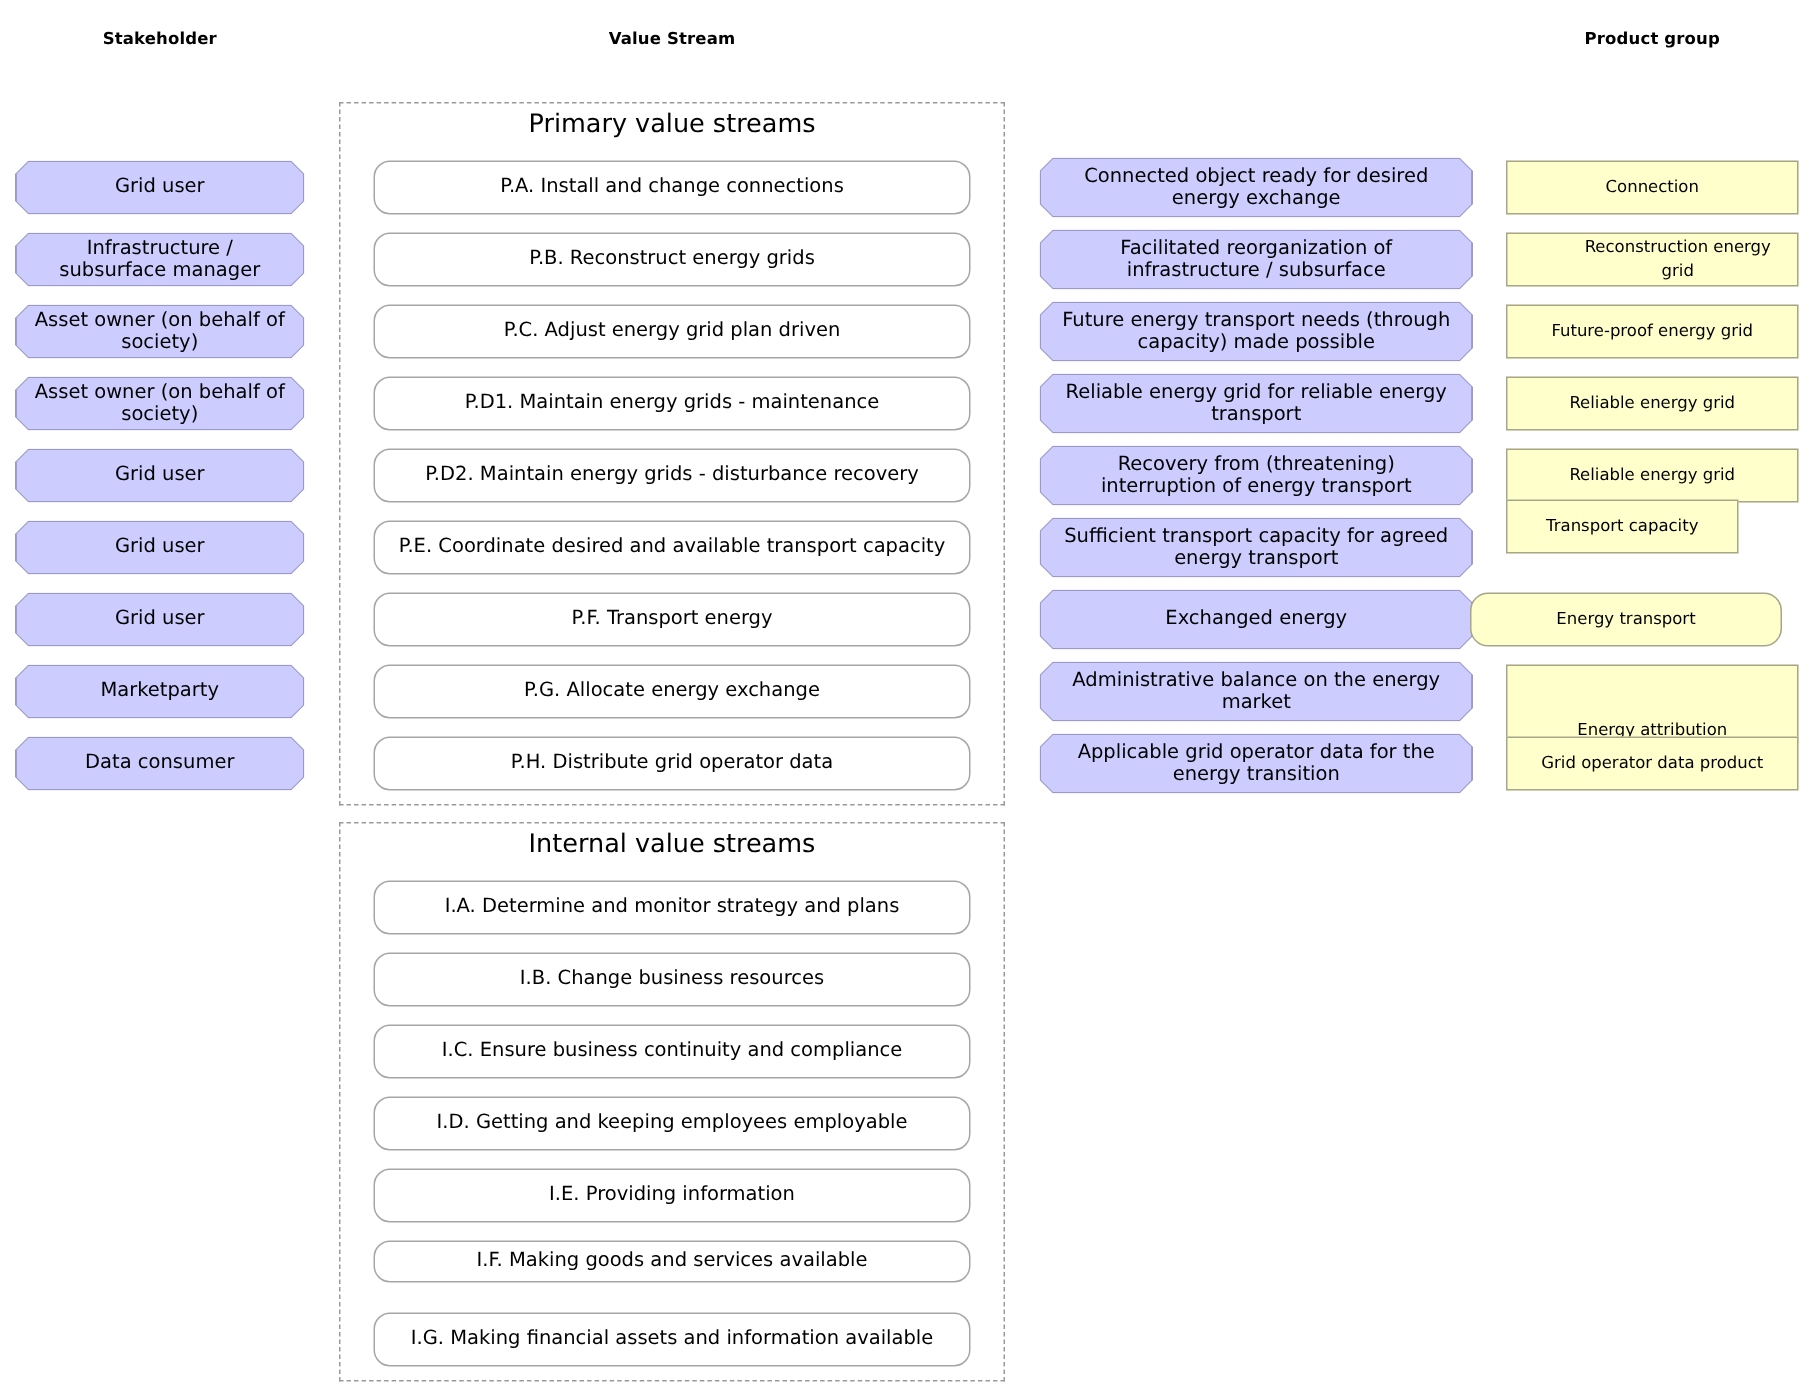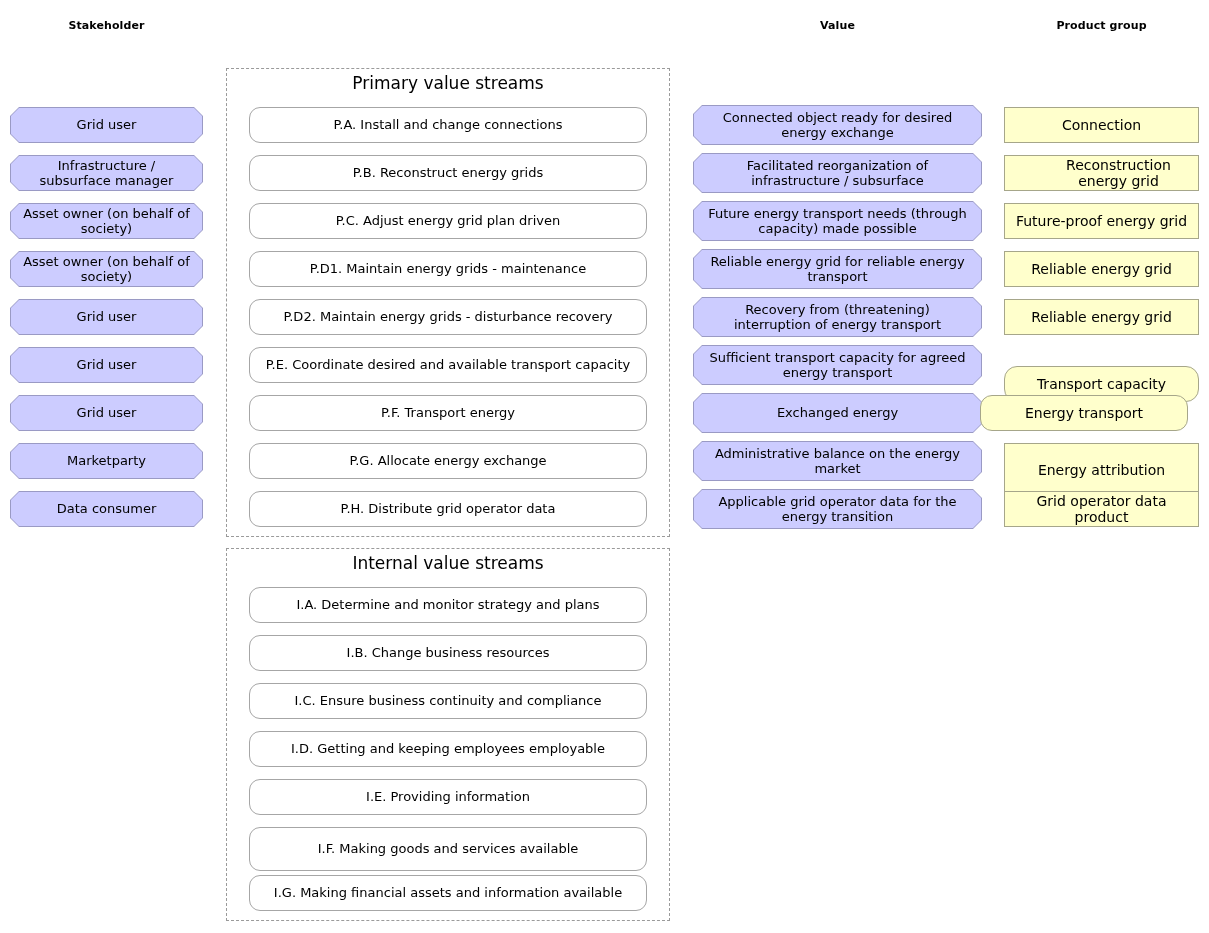--- a/index.html
+++ b/index.html
@@ -113,33 +113,33 @@
   
   .pgbox {
     position: absolute;
     box-sizing: border-box;
     background: #ffffcc;
     border: 1px solid #a6a68a;
     display: flex;
     align-items: center;
     justify-content: center;
     text-align: center;
-    font-size: 14px;
+    font-size: 11px;
     line-height: 16px;
     color: #000000;
     padding: 0 6px;
   }
 </style>
 </head>
 <body>
 
 <div class="canvas">
 
   <div class="col-header" id="hdr-stakeholder">Stakeholder</div>
-  <div class="col-header" id="hdr-value">Value</div>
+  <div class="col-header" id="hdr-valuestream">Value Stream</div>
   <div class="col-header" id="hdr-productgroup">Product group</div>
 
   <div class="dashed-group" id="grp-primary">
     <div class="group-title">Primary value streams</div>
   </div>
   <div class="dashed-group" id="grp-internal">
     <div class="group-title">Internal value streams</div>
   </div>
 
   <div id="nodes-layer">
@@ -223,21 +223,21 @@
       </div>
       <div class="vsbox" style="left: 249px; top: 683px; width: 398px; height: 36px;">
         <span>I.C. Ensure business continuity and compliance</span>
       </div>
       <div class="vsbox" style="left: 249px; top: 731px; width: 398px; height: 36px;">
         <span>I.D. Getting and keeping employees employable</span>
       </div>
       <div class="vsbox" style="left: 249px; top: 779px; width: 398px; height: 36px;">
         <span>I.E. Providing information</span>
       </div>
-      <div class="vsbox" style="left: 249px; top: 827px; width: 398px; height: 44px;">
+      <div class="vsbox" style="left: 249px; top: 827px; width: 398px; height: 28px;">
         <span>I.F. Making goods and services available</span>
       </div>
       <div class="vsbox" style="left: 249px; top: 875px; width: 398px; height: 36px;">
         <span>I.G. Making financial assets and information available</span>
       </div>
       <div class="octagon-wrap" style="left: 693px; top: 105px; width: 289px; height: 40px;">
         <div class="oct-border"></div>
         <div class="oct-fill"></div>
         <div class="oct-label">Connected object ready for desired energy exchange</div>
       </div>
@@ -289,27 +289,27 @@
       </div>
       <div class="pgbox" style="left: 1004px; top: 203px; width: 195px; height: 36px;">
         <span>Future-proof energy grid</span>
       </div>
       <div class="pgbox" style="left: 1004px; top: 251px; width: 195px; height: 36px;">
         <span>Reliable energy grid</span>
       </div>
       <div class="pgbox" style="left: 1004px; top: 299px; width: 195px; height: 36px;">
         <span>Reliable energy grid</span>
       </div>
-      <div class="pgbox" style="left: 1004px; top: 366px; width: 195px; height: 36px; border-radius: 13px;">
+      <div class="pgbox" style="left: 1004px; top: 333px; width: 155px; height: 36px;">
         <span>Transport capacity</span>
       </div>
       <div class="pgbox" style="left: 980px; top: 395px; width: 208px; height: 36px; border-radius: 12px;">
         <span>Energy transport</span>
       </div>
-      <div class="pgbox" style="left: 1004px; top: 443px; width: 195px; height: 53px;">
+      <div class="pgbox" style="left: 1004px; top: 443px; width: 195px; height: 53px; align-items: flex-end;">
         <span>Energy attribution</span>
       </div>
       <div class="pgbox" style="left: 1004px; top: 491px; width: 195px; height: 36px;">
         <span>Grid operator data product</span>
       </div>
     </div>
 
 </div>
 
 </body></html>

